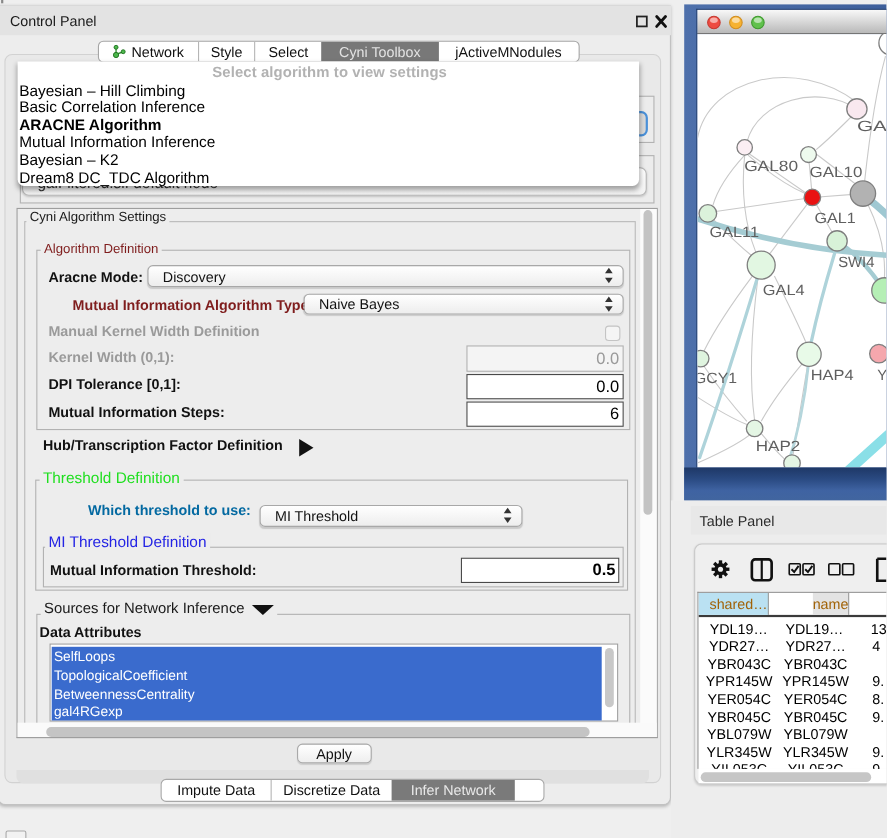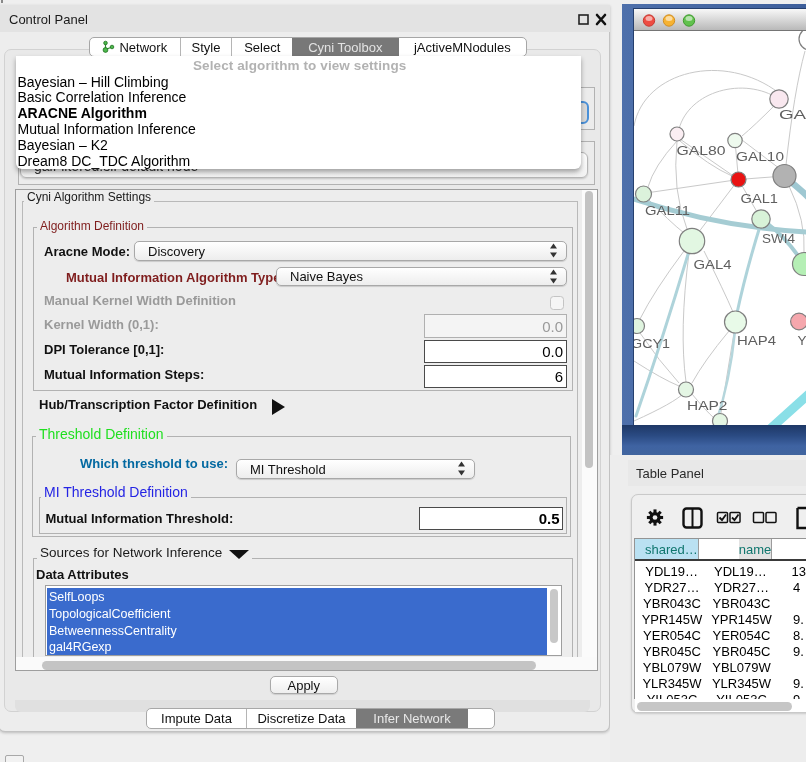--- a/index.html
+++ b/index.html
@@ -246,21 +246,21 @@
   <rect x="132" y="8.5" width="10" height="10" rx="1"></rect>
  </g>
  <g fill="none" stroke="#111" stroke-width="1.8">
   <path d="M 85.5 13.5 L 88 16 L 92 10.5"></path>
   <path d="M 98 13.5 L 100.5 16 L 104.5 10.5"></path>
  </g>
  <path d="M 163.5 4 L 172 4 M 163.5 4 L 163.5 24 L 172 24" fill="none" stroke="#111" stroke-width="2.4"></path>
 </svg>
 
 <div class="abs" style="left:634px;top:538px;width:172px;height:161px;background:#fff;border-top:1px solid #949494;border-left:1px solid #949494;overflow:hidden;">
- <div style="display:flex;height:22px;border-bottom:2px solid #3a3a3a;font-size:13px;color:#0f766e;gap:40px;">
+ <div style="display:flex;height:22px;border-bottom:2px solid #3a3a3a;font-size:13px;color:#a16207;gap:40px;">
   <div style="width:73px;background:#bae1f2;border-right:1px solid #9c9c9c;display:flex;align-items:center;justify-content:center;padding-left:10px;">shared…</div>
   <div style="width:74px;background:#e3e3e3;border-right:1px solid #9c9c9c;display:flex;align-items:center;justify-content:center;">name</div>
   <div style="width:23px;background:#bae1f2;display:flex;align-items:center;padding-left:19px;">A</div>
  </div>
  <div style="height:2px;"></div>
  <div class="trow">
       <span>YDL19…</span>
       <span>YDL19…</span>
       <i>13</i>
     </div>

